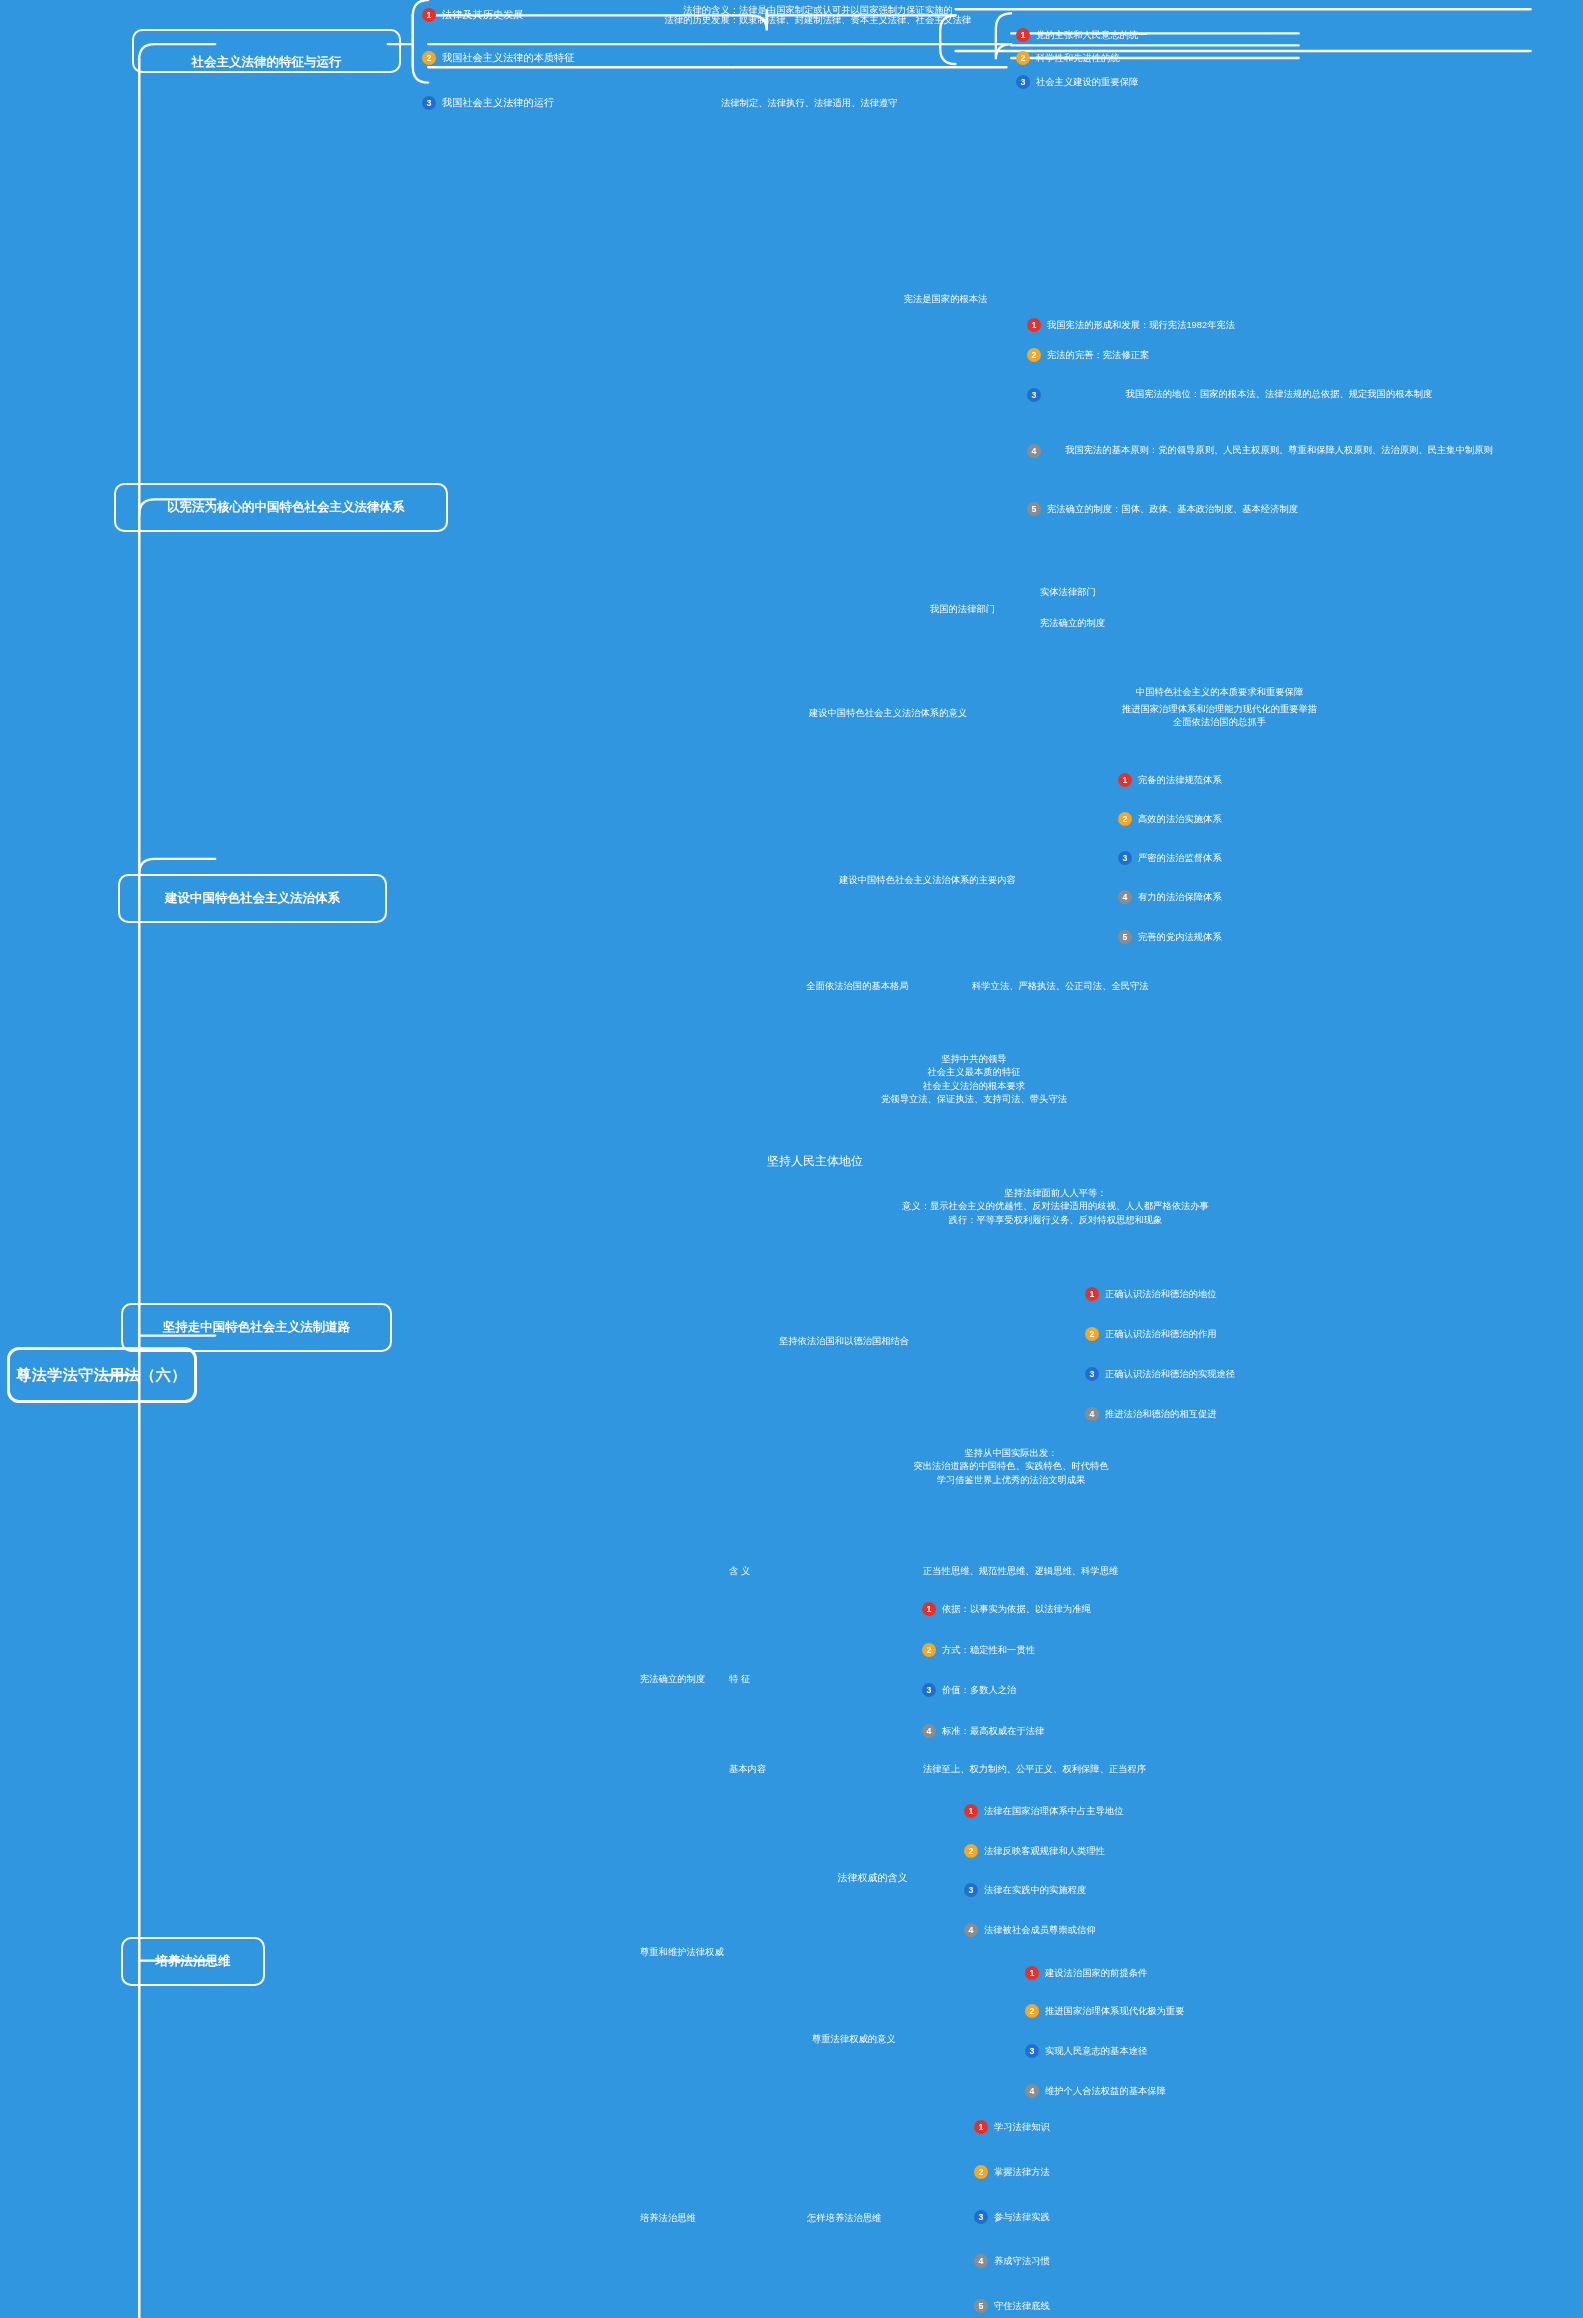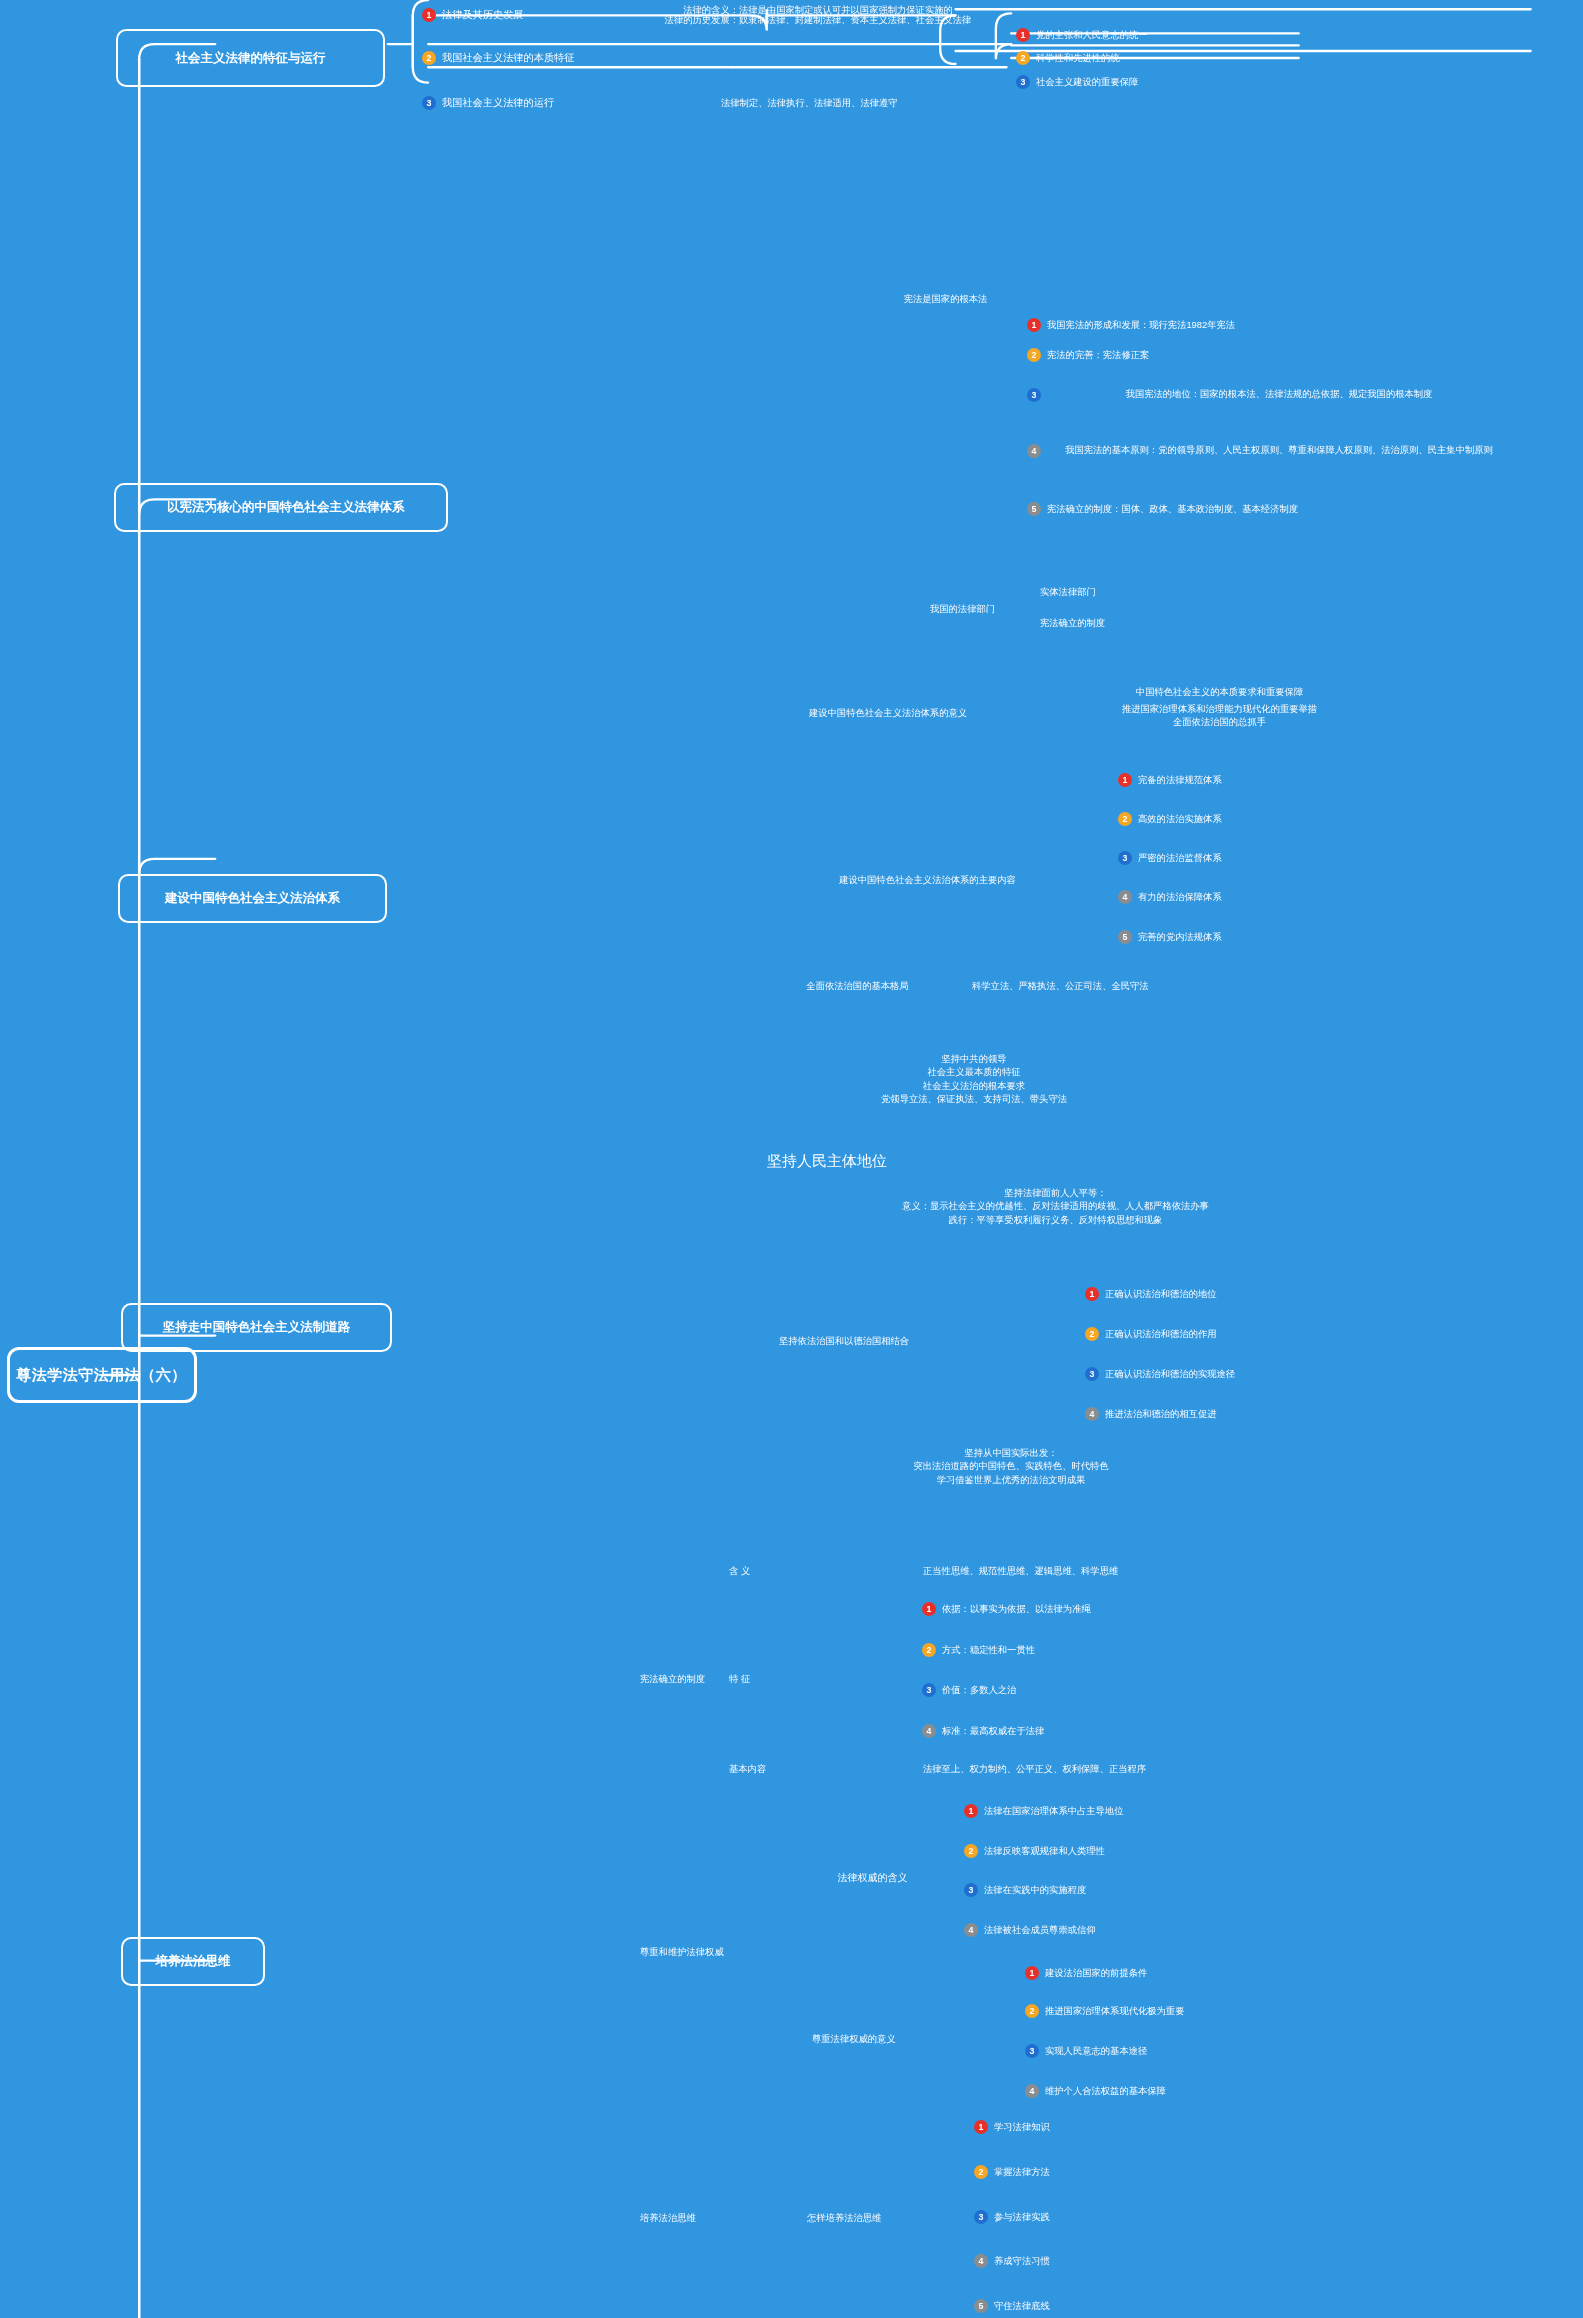--- a/index.html
+++ b/index.html
@@ -91,21 +91,21 @@
     <path d="M2180 98 H2800"></path>
     <path d="M2180 125 H2800"></path>
 
     <path d="M1580 145 H2170"></path>
   </svg>
 
   <div class="node root" style="left:6.5px;top:1347px;width:190px;height:56px;font-size:15px;">
     <span>尊法学法守法用法（六）</span>
   </div>
 
-  <div class="node lvl1" style="left:116px;top:29px;width:269px;height:58px;font-size:12.5px;">
+  <div class="node lvl1" style="left:132px;top:29px;width:269px;height:44px;font-size:12.5px;align-items:flex-end;">
     <span>社会主义法律的特征与运行</span>
   </div>
 
   <div class="numrow" style="left:422px;top:8.3px;font-size:10.2px;">
     <span class="badge b1">1</span>
     <span class="lbl">法律及其历史发展</span>
   </div>
   <div class="node txt center" style="left:533px;top:2.3px;width:570px;height:16px;font-size:9.3px;">
     <span>法律的含义：法律是由国家制定或认可并以国家强制力保证实施的</span>
   </div>
@@ -222,21 +222,21 @@
   </div>
 
   <div class="node lvl1" style="left:121px;top:1303px;width:271px;height:49px;font-size:12.5px;">
     <span>坚持走中国特色社会主义法制道路</span>
   </div>
 
   <div class="node txt center multi" style="left:742px;top:1053px;width:464px;font-size:9.3px;line-height:13.4px;text-align:center;">
     <span><span class="line">坚持中共的领导</span><span class="line">社会主义最本质的特征</span><span class="line">社会主义法治的根本要求</span><span class="line">党领导立法、保证执法、支持司法、带头守法</span></span>
   </div>
 
-  <div class="node txt left" style="left:767px;top:1153px;width:162px;height:16px;font-size:15px;">
+  <div class="node txt left" style="left:767px;top:1153px;width:162px;height:16px;font-size:12px;">
     <span>坚持人民主体地位</span>
   </div>
   <div class="node txt center multi" style="left:798px;top:1187px;width:515px;font-size:9.3px;line-height:13.4px;text-align:center;">
     <span><span class="line">坚持法律面前人人平等：</span><span class="line">意义：显示社会主义的优越性、反对法律适用的歧视、人人都严格依法办事</span><span class="line">践行：平等享受权利履行义务、反对特权思想和现象</span></span>
   </div>
 
   <div class="node txt left" style="left:779px;top:1333px;width:241px;height:16px;font-size:9.3px;">
     <span>坚持依法治国和以德治国相结合</span>
   </div>
   <div class="numrow" style="left:1085px;top:1287px;font-size:9.3px;">

